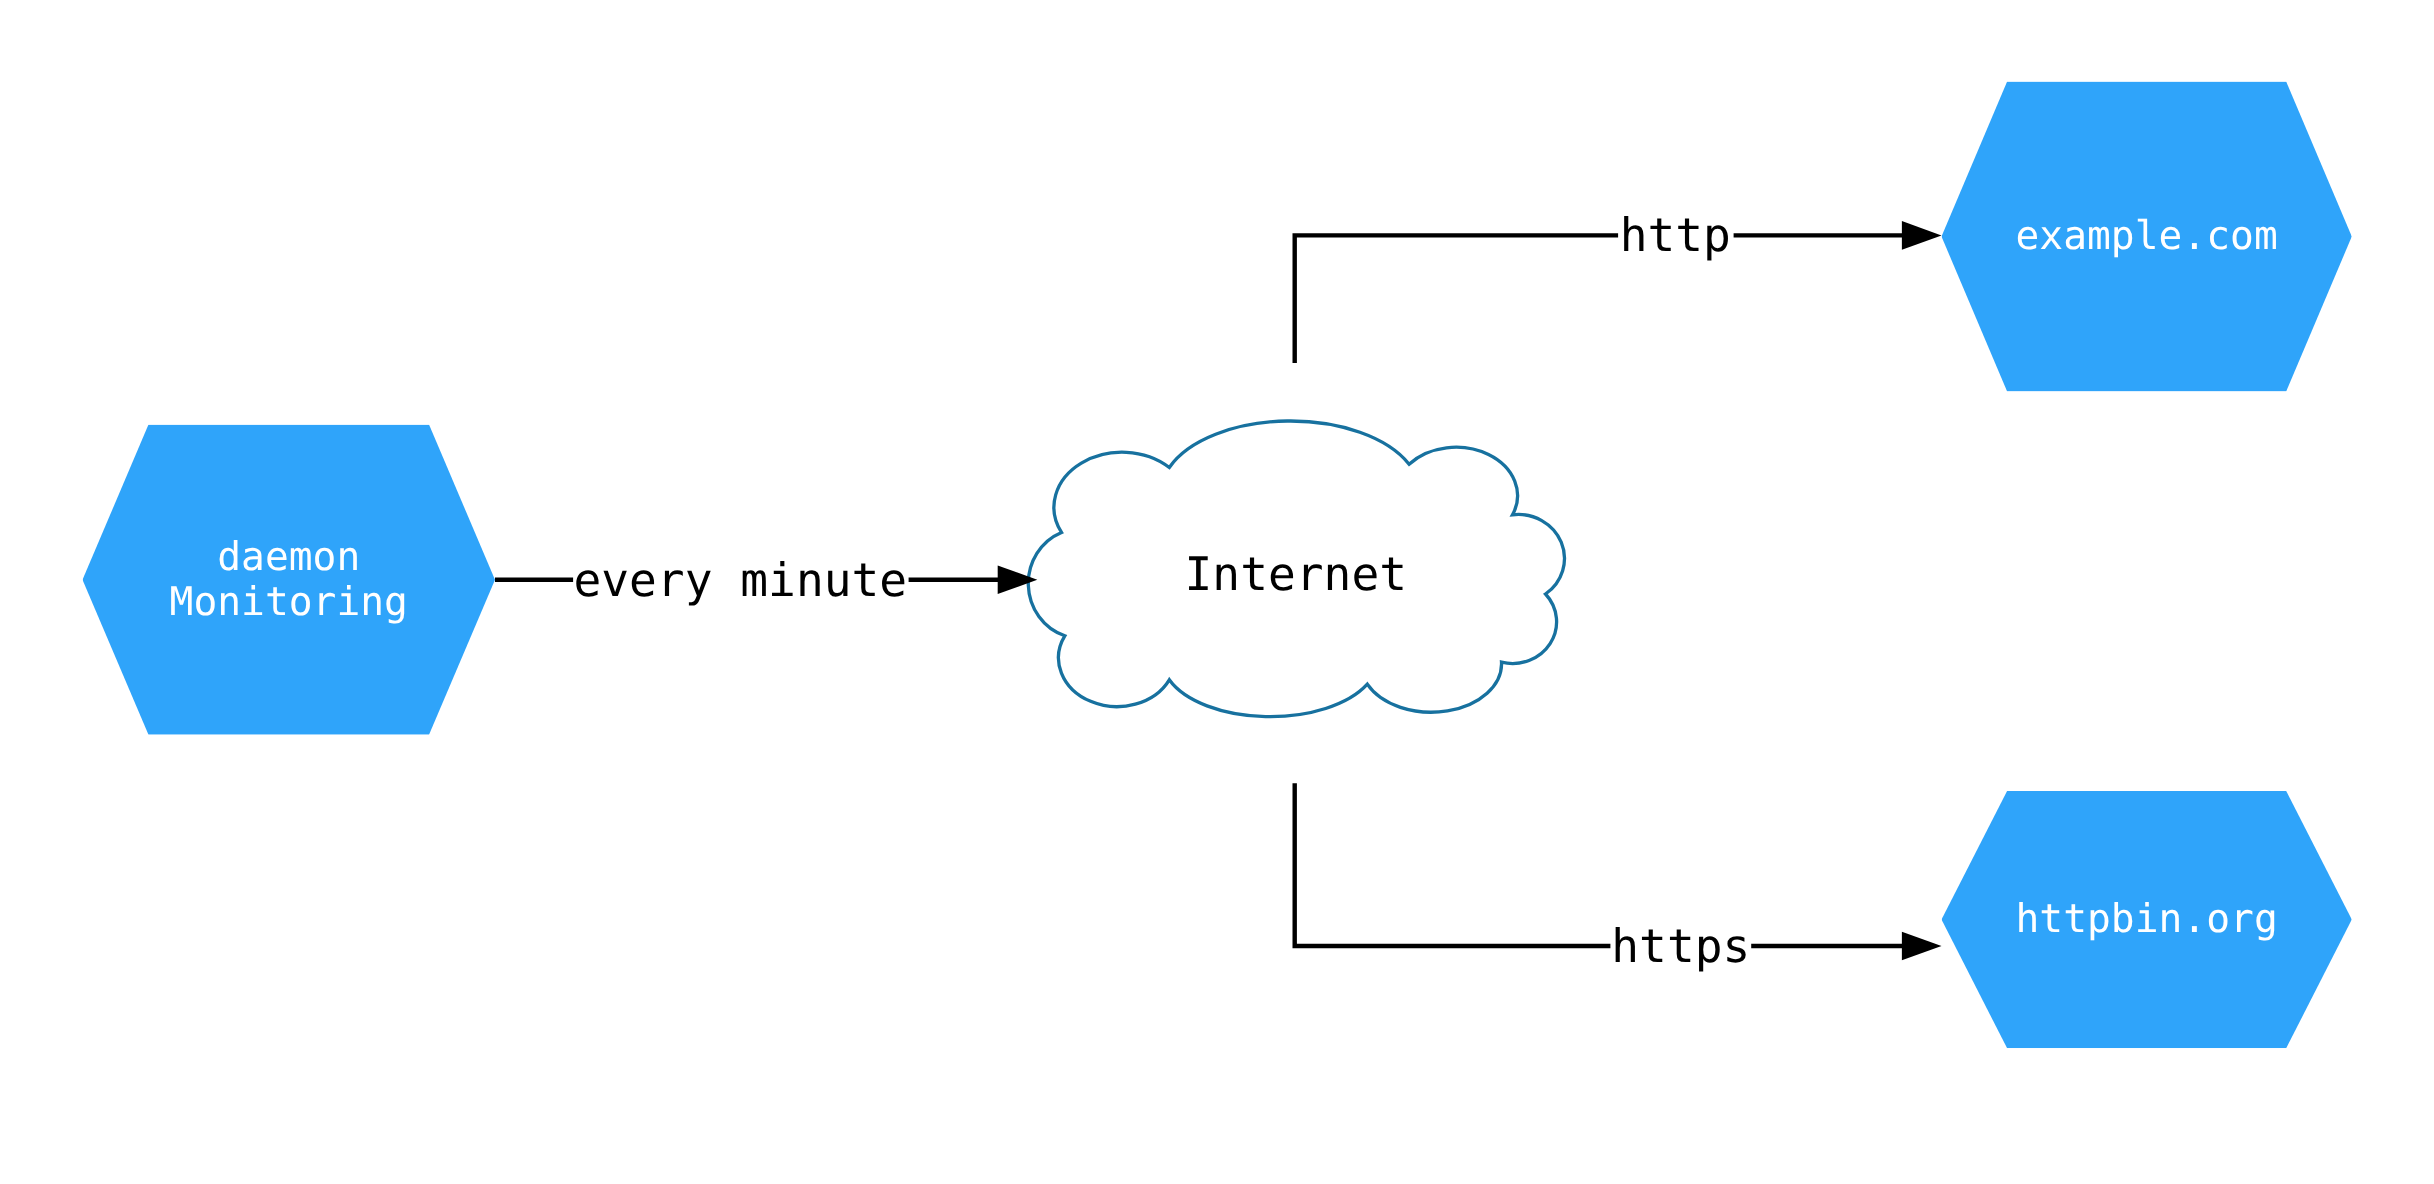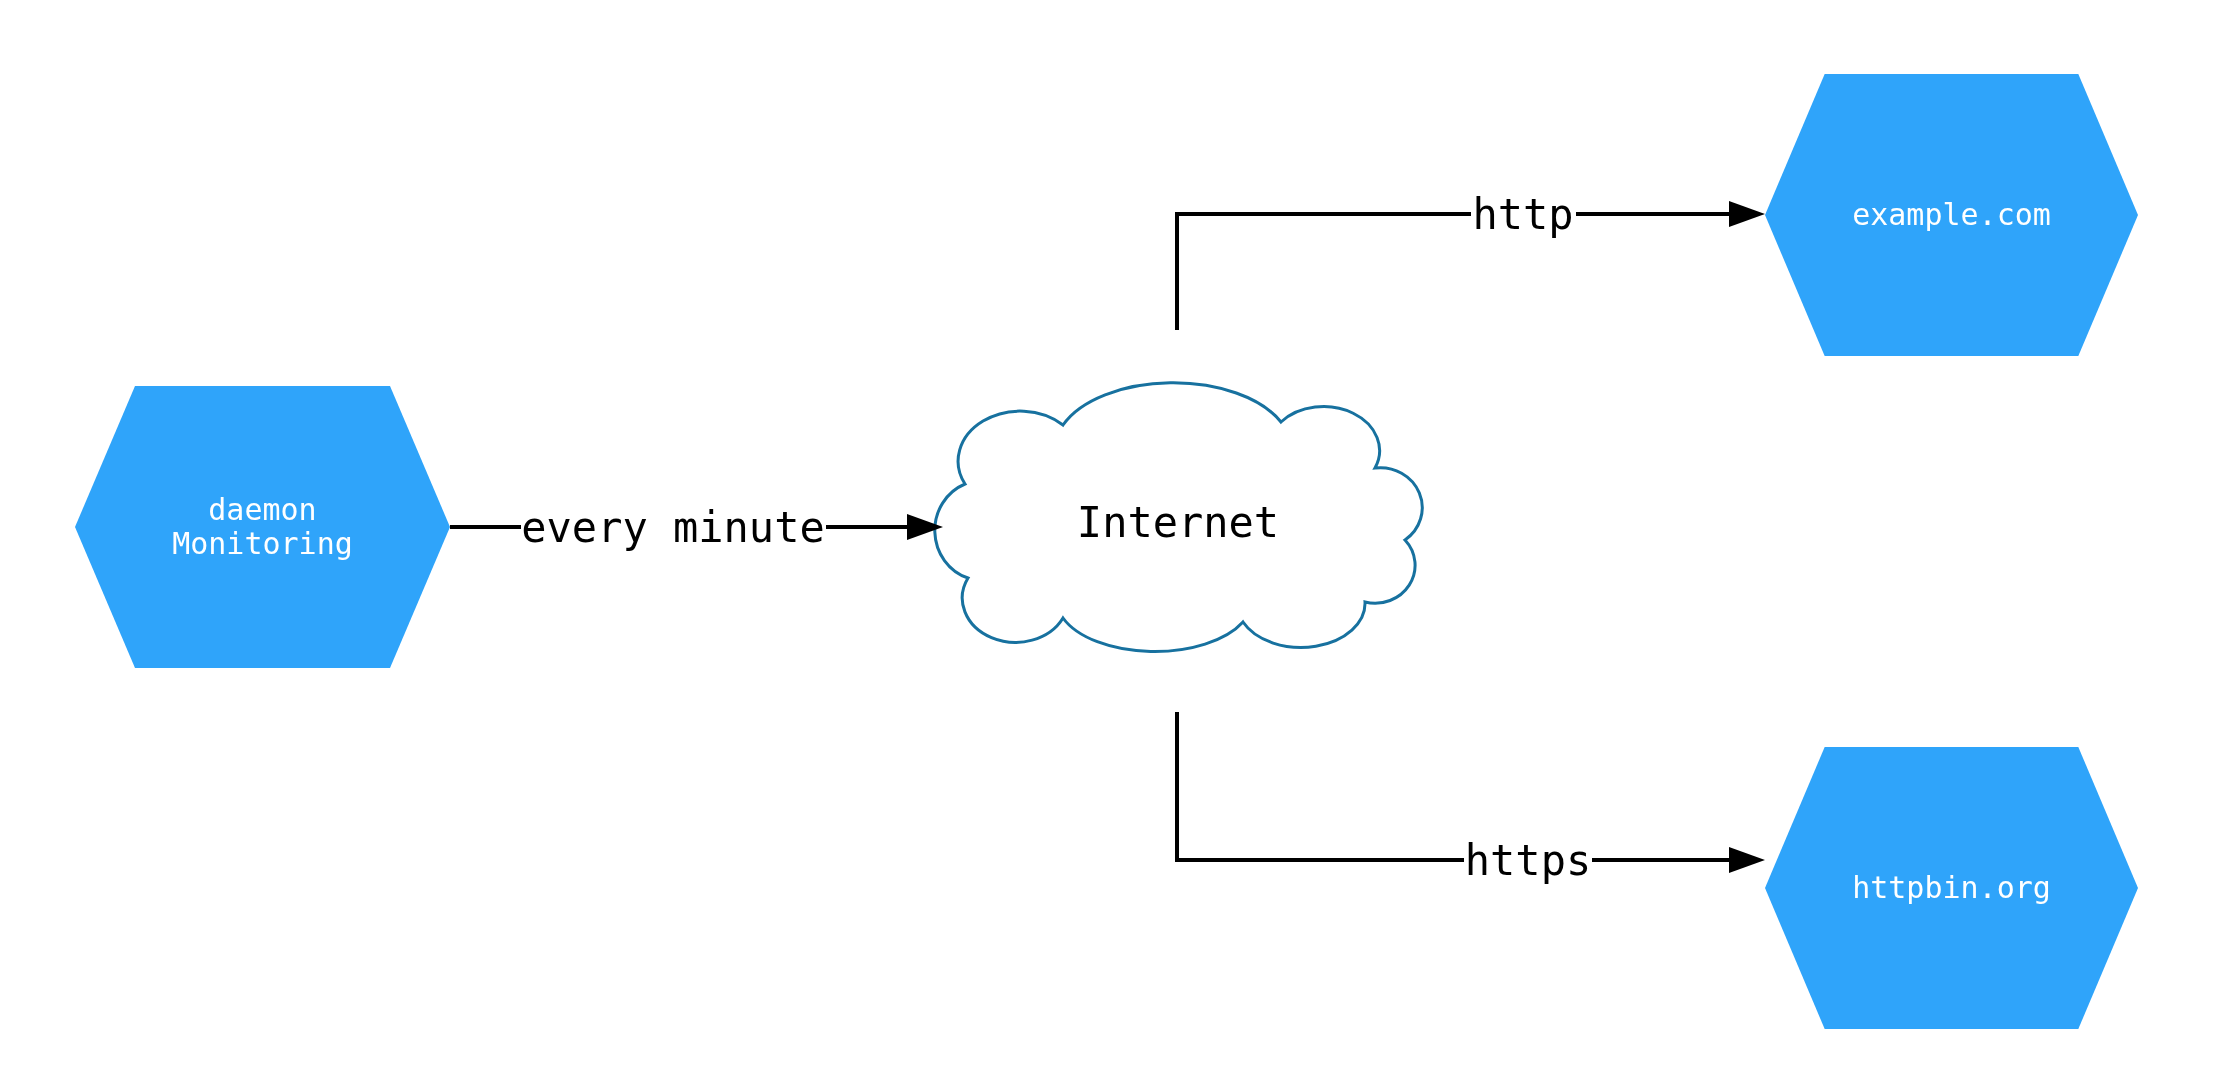--- a/index.html
+++ b/index.html
@@ -14,27 +14,27 @@
   }
   
   .hex{
     position:absolute;
     display:flex;align-items:center;justify-content:center;
     background:var(--node_fill,#2fa4fa);
     clip-path:polygon(0% 50%,16% 0%,84% 0%,100% 50%,84% 100%,16% 100%);
   }
   .hex-label{
     color:var(--node_text,#ffffff);
-    font-size:30px;line-height:1.15;
+    font-size:36px;line-height:1.15;
     text-align:center;white-space:nowrap;
   }
   .hex-label .line{display:block;}
   .node-monitoring{left:75px;top:386px;width:375px;height:282px;}
   .node-example{left:1765px;top:74px;width:373px;height:282px;}
-  .node-httpbin{left:1765px;top:719px;width:373px;height:282px;margin-top:28px;}
+  .node-httpbin{left:1765px;top:719px;width:373px;height:234px;}
   
   .cloud{
     position:absolute;left:913px;top:380px;
     width:520px;height:280px;overflow:visible;
   }
   .cloud .cloud-shape{
     fill:var(--cloud_fill,#ffffff);
     stroke:var(--cloud_stroke,#17719f);
     stroke-width:3;
   }

